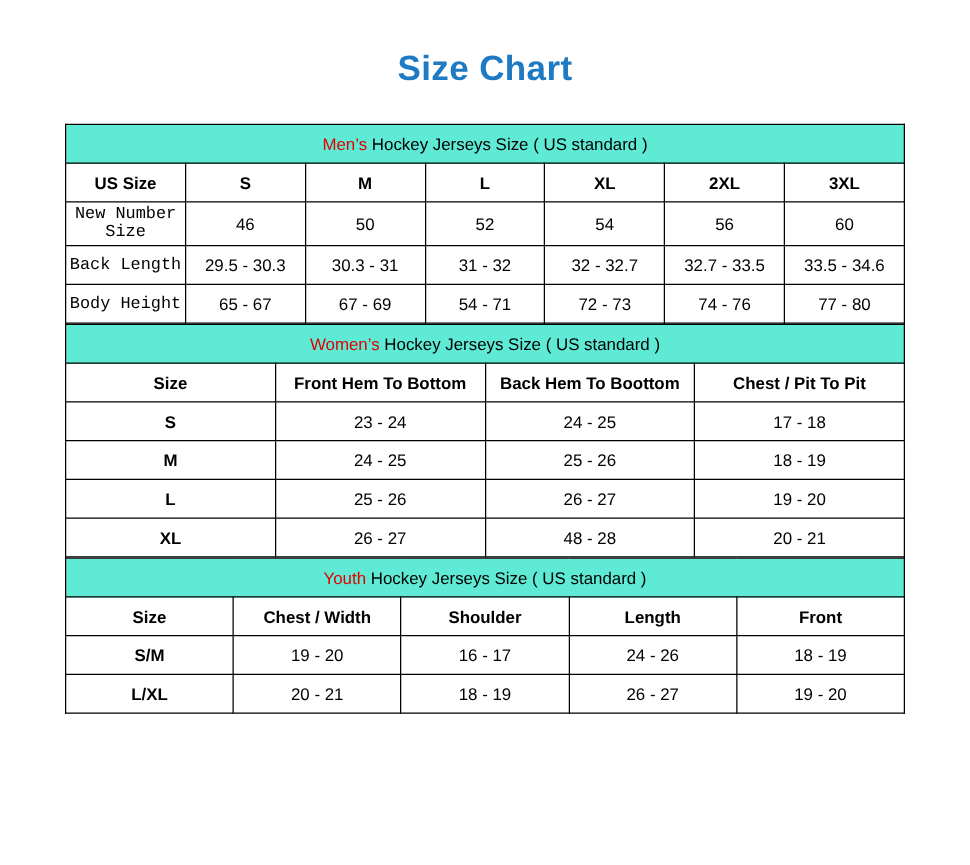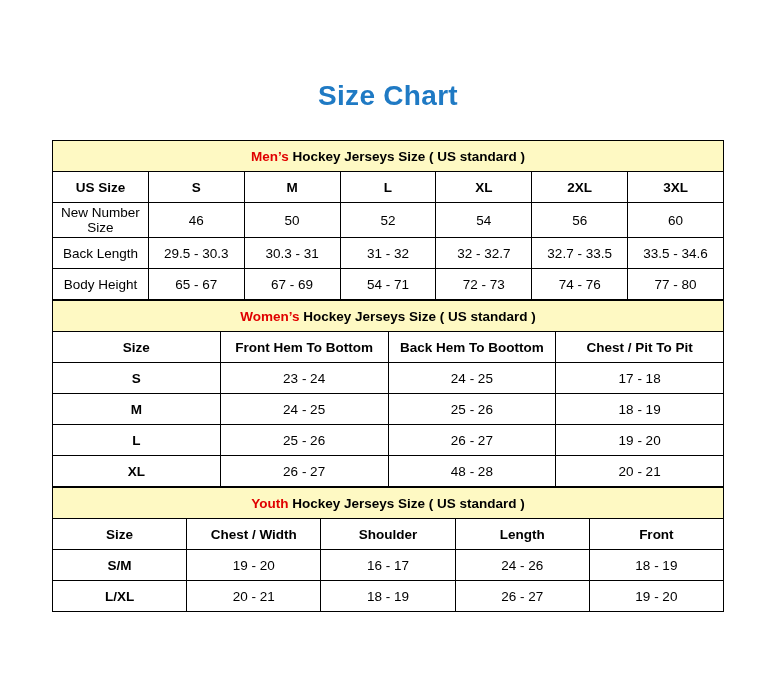--- a/index.html
+++ b/index.html
@@ -18,21 +18,21 @@
     position: relative;
     width: 776px;
     height: 692px;
     box-sizing: border-box;
   }
   .title {
     text-align: center;
     color: #1f7ac4;
     font-size: 28px;
     font-weight: bold;
-    padding-top: 80px;
+    padding-top: 39px;
     padding-bottom: 0;
     letter-spacing: 0.3px;
   }
   .chart-wrap {
     width: 672px;
     margin: 28px auto 0 auto;
   }
   table.size-table {
     width: 100%;
     border-collapse: collapse;
@@ -40,33 +40,34 @@
   }
   table.size-table td {
     border: 1px solid #000000;
     text-align: center;
     vertical-align: middle;
     font-size: 13.5px;
     height: 26px;
     padding: 2px 2px;
   }
   td.banner {
-    background: #fef9c3;
-    font-weight: bold;
+    background: #5eead4;
+    font-weight: normal;
     font-size: 15px;
     height: 31px;
   }
   .banner .grp {
     color: #e00000;
   }
   td.hdr {
     font-weight: bold;
   }
   td.rowlabel {
     font-weight: normal;
+    font-family: Liberation Mono, monospace;
   }
   td.rowlabel-bold {
     font-weight: bold;
   }
 </style>
 </head>
 <body>
 
 <div class="page">
 

